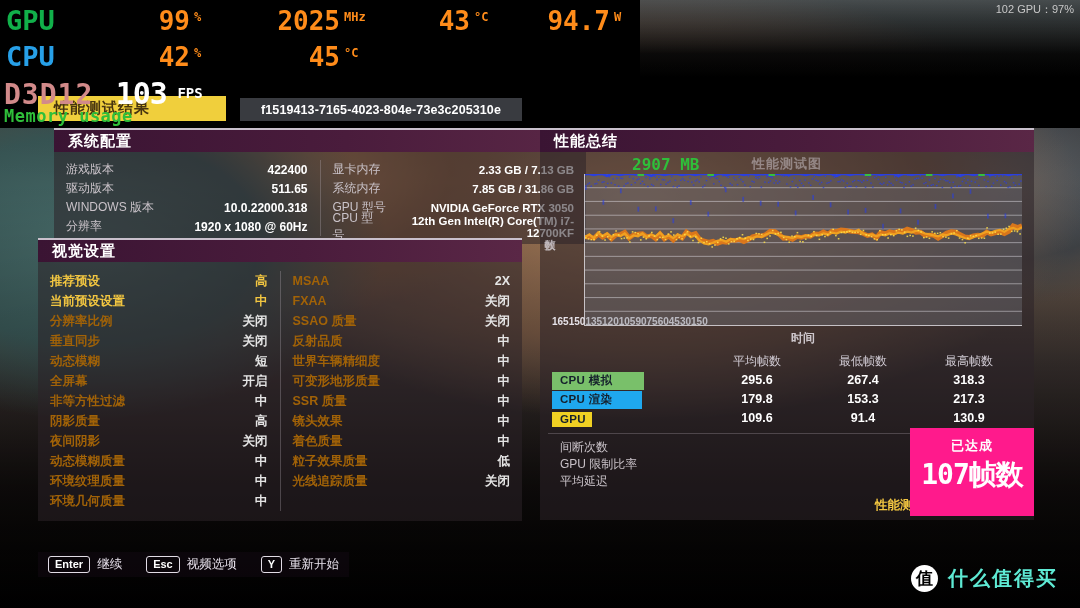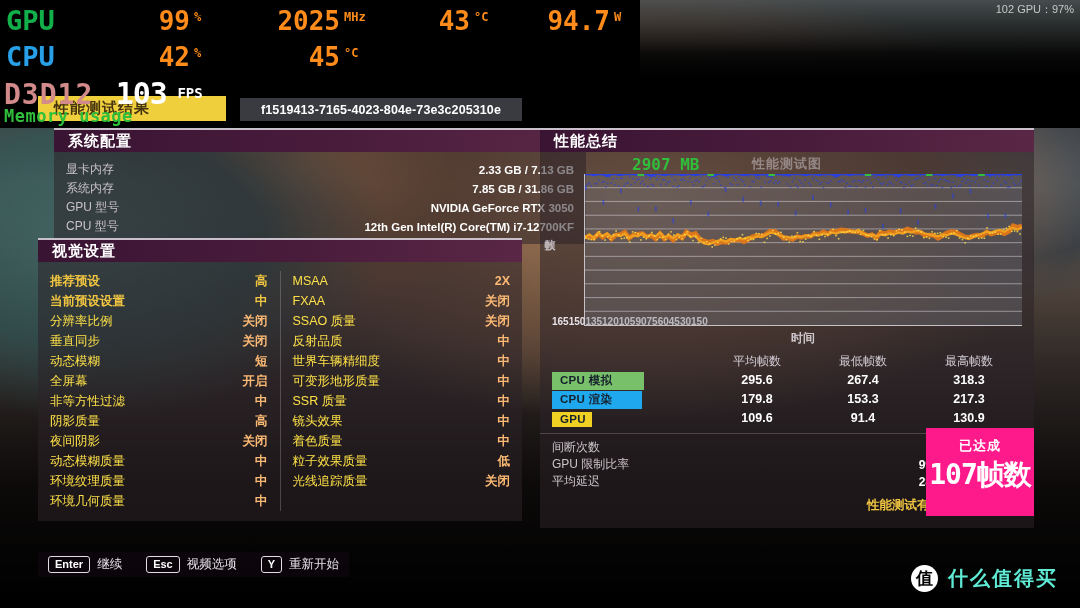--- a/index.html
+++ b/index.html
@@ -112,22 +112,22 @@
   .srow .k { color:#c9c2c8; font-size:12px; }
   .srow .v { color:#ffffff; font-size:12px; font-weight:bold; text-align:right; }
   .syscol.right .v { font-size:11.5px; }
 
   
   #vis { left:38px; top:238px; width:484px; }
   #vis .panel-body { padding:9px 0 10px 0; display:flex; }
   .viscol { flex:1; padding:0 12px; }
   .viscol + .viscol { border-left:1px solid rgba(190,180,190,0.30); }
   .vrow { display:flex; justify-content:space-between; align-items:center; height:20px; }
-  .vrow .k { color:#fde047; font-size:12.5px; }
-  .vrow .v { color:#fdba74; font-size:12.5px; font-weight:bold; }
+  .vrow .k { color:#a16207; font-size:12.5px;font-weight:bold; }
+  .vrow .v { color:#e5e5e5; font-size:12.5px; font-weight:bold; }
   .vrow.hl .k, .vrow.hl .v { color:#f2c641; font-weight:bold; }
 
   
   #sum { left:540px; top:128px; width:494px; }
   #sum .panel-body { padding:0; position:relative; }
   #mem-overlay {
     position:absolute; left:92px; top:3px; z-index:9;
     font-family:"DejaVu Sans Mono", monospace; font-size:16px; font-weight:bold; color:#2fbf3a;
   }
 
@@ -169,27 +169,27 @@
   .stat-row .c-num  { color:#ffffff; font-size:12.5px; font-weight:bold; }
   .chip {
     display:inline-block; padding:1px 8px 2px 8px; font-size:11.5px; font-weight:bold;
     color:#15202c; letter-spacing:0.3px;
   }
   .chip.sim { background:#79c06a; width:92px; }
   .chip.ren { background:#1fa8ee; width:90px; }
   .chip.gpu { background:#f0d023; width:40px; }
 
   
-  #bottom { position:relative; border-top:1px solid rgba(190,180,190,0.28); padding:5px 12px 14px 12px; min-height:82px; }
+  #bottom { position:relative; border-top:1px solid rgba(190,180,190,0.28); padding:5px 12px 6px 12px; min-height:82px;margin-left:8px; }
   .brow { display:flex; justify-content:space-between; align-items:center; height:17px; width:390px; }
   .brow .k { color:#c9c2c8; font-size:12px; }
   .brow .v { color:#ffffff; font-size:12px; font-weight:bold; }
   #valid { width:390px; text-align:right; color:#f2c641; font-size:12.5px; font-weight:bold; margin-top:7px; }
   #badge {
-    position:absolute; right:0px; top:-6px; width:108px; height:88px;
+    position:absolute; right:0px; top:-6px; width:124px; height:88px;
     background:#ff1a8c; display:flex; align-items:center; justify-content:center;
   }
   #badge-ach {
     position:absolute; top:9px; left:50%; transform:translateX(-50%);
     color:#ffffff; font-size:13px; font-weight:bold; letter-spacing:1px;
   }
   #badge-main { color:#ffffff; font-size:28px; font-weight:bold; letter-spacing:-1px; margin-top:6px; }
   #badge-main .n { font-family:"DejaVu Sans Mono", monospace; }
 
   
@@ -254,20 +254,38 @@
 </div>
 <div id="guid">
   <span>f1519413-7165-4023-804e-73e3c205310e</span>
 </div>
 
 <div class="panel" id="sys">
   <div class="panel-head">
     <span class="ttl">系统配置</span>
   </div>
   <div class="panel-body">
+    <div class="syscol left" id="sys-left">
+        <div class="srow">
+       <span class="k">游戏版本</span>
+       <span class="v">422400</span>
+     </div>
+        <div class="srow">
+       <span class="k">驱动版本</span>
+       <span class="v">511.65</span>
+     </div>
+        <div class="srow">
+       <span class="k">WINDOWS 版本</span>
+       <span class="v">10.0.22000.318</span>
+     </div>
+        <div class="srow">
+       <span class="k">分辨率</span>
+       <span class="v">1920 x 1080 @ 60Hz</span>
+     </div>
+      </div>
     <div class="syscol right" id="sys-right">
         <div class="srow">
        <span class="k">显卡内存</span>
        <span class="v">2.33 GB / 7.13 GB</span>
      </div>
         <div class="srow">
        <span class="k">系统内存</span>
        <span class="v">7.85 GB / 31.86 GB</span>
      </div>
         <div class="srow">

